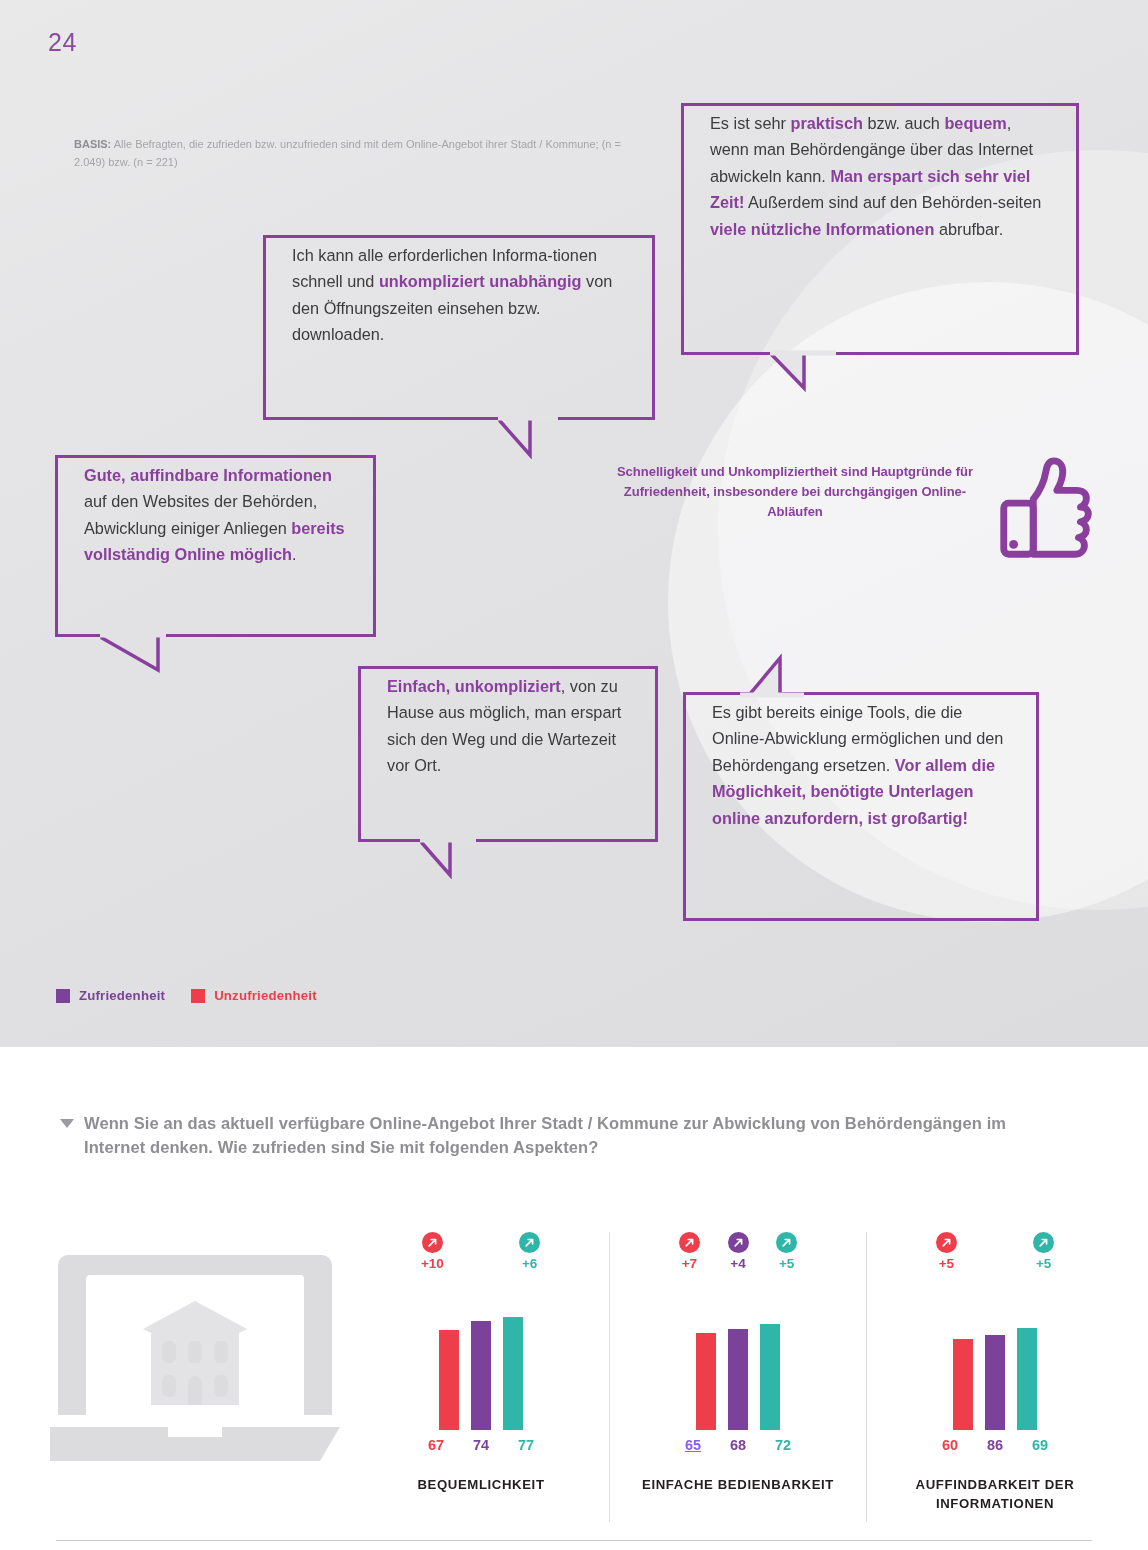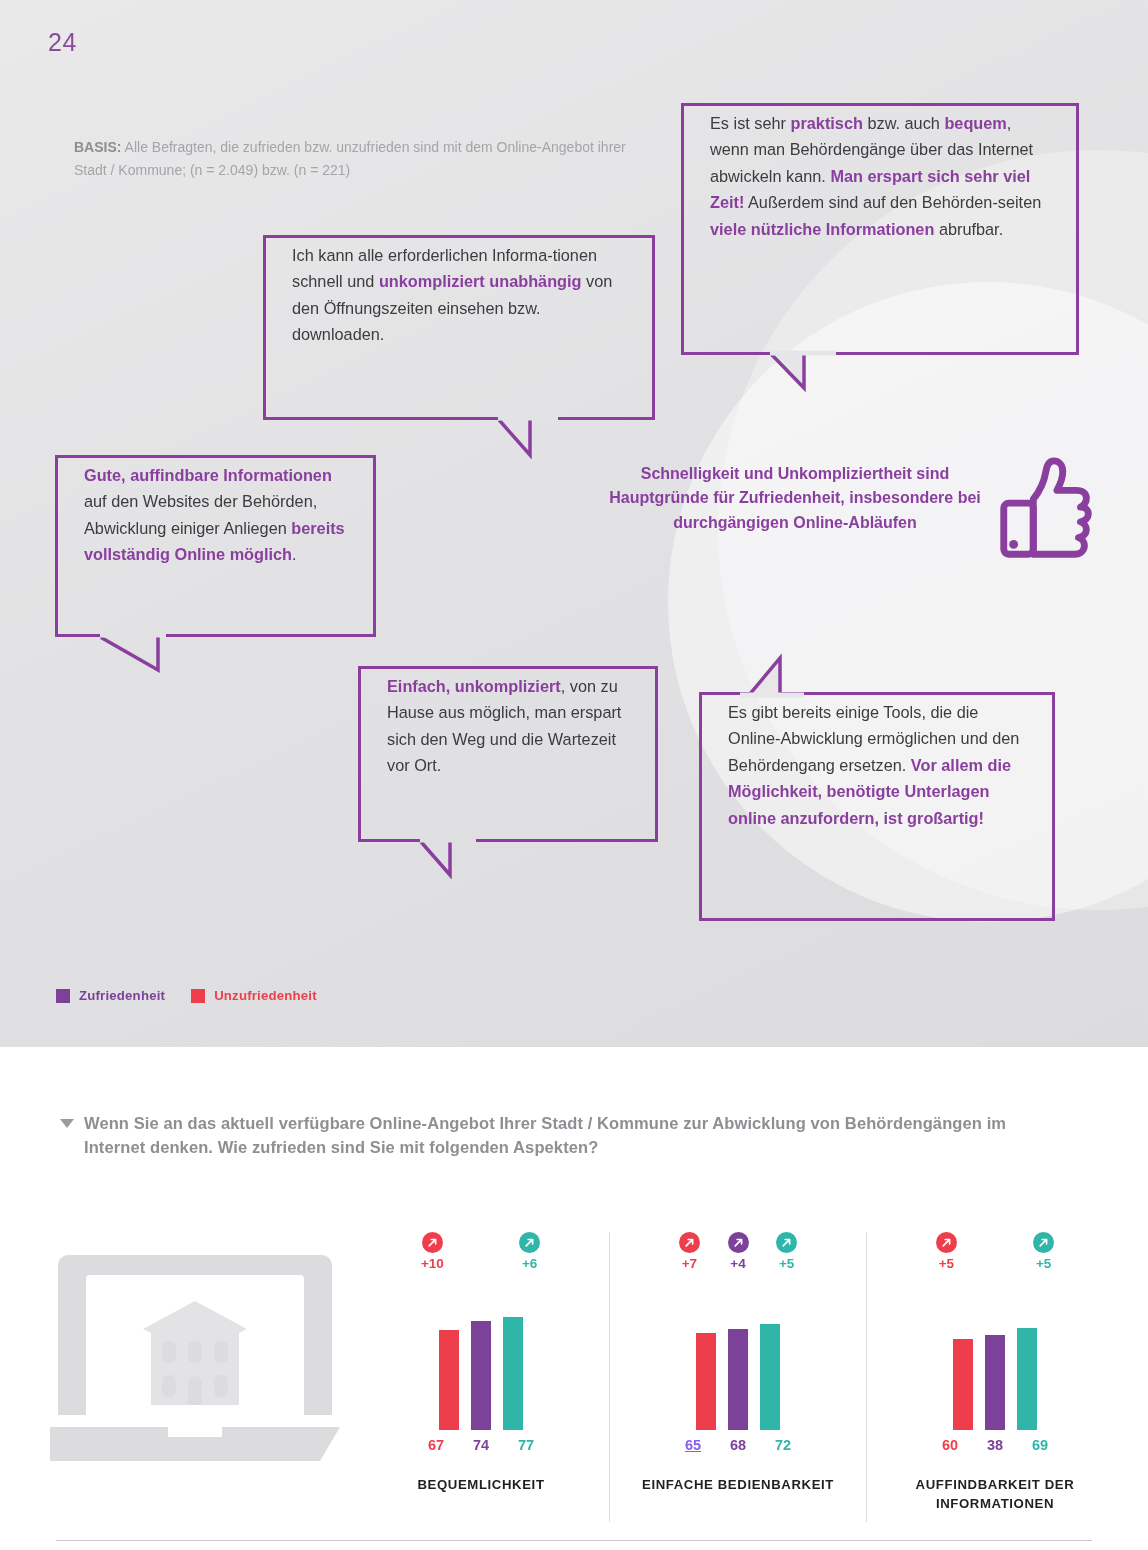--- a/index.html
+++ b/index.html
@@ -38,44 +38,44 @@
     border-left:7px solid transparent;border-right:7px solid transparent;
     border-top:9px solid #9b9b9f;
   }
   .qtitle{
     font-size:16.5px;font-weight:bold;color:#8e8e93;line-height:1.45;
     letter-spacing:.1px;
   }
   #q1{left:52px;top:104px;width:640px;}
   #q1-basis{
     position:absolute;left:74px;top:136px;width:560px;
-    font-size:14px;color:#a5a5a9;line-height:1.62;
+    font-size:11px;color:#a5a5a9;line-height:1.62;
   }
   #q1-basis b{color:#8e8e93;}
   #q2{left:52px;top:1112px;width:1010px;}
 
   
   .bubble{
     position:absolute;box-sizing:border-box;
     border:3.5px solid #8a3f9e;background:transparent;
     font-size:16.3px;line-height:1.62;color:#3c3c3f;
   }
   .bubble .txt{padding:4px 24px 18px 26px;}
   .hl{color:#8a3f9e;font-weight:bold;}
 
   #b1{left:681px;top:103px;width:398px;height:252px;}
   #b2{left:263px;top:235px;width:392px;height:185px;}
   #b3{left:55px;top:455px;width:321px;height:182px;}
   #b4{left:358px;top:666px;width:300px;height:176px;}
-  #b5{left:683px;top:692px;width:356px;height:229px;margin-left:16px;}
+  #b5{left:683px;top:692px;width:356px;height:229px;}
 
   
   #center-claim{
     position:absolute;left:600px;top:462px;width:390px;
-    text-align:center;font-size:16px;font-weight:bold;
+    text-align:center;font-size:13px;font-weight:bold;
     color:#8a3f9e;line-height:1.52;
   }
   #thumb-icon{position:absolute;left:990px;top:452px;width:118px;height:118px;}
 
   
   #legend{position:absolute;left:56px;top:988px;display:flex;align-items:center;gap:26px;}
   .lg-item{display:flex;align-items:center;gap:9px;}
   .lg-sw{width:14px;height:14px;display:inline-block;}
   .lg-tx{font-size:13.2px;font-weight:bold;letter-spacing:.2px;}
 
@@ -298,21 +298,21 @@
             <span class="dv" style="color: rgb(47, 182, 168);">+5</span>
           </div>
         </div>
         <div class="bars">
           <div class="bar" style="background: rgb(238, 62, 76); height: 90.8px;"></div>
           <div class="bar" style="background: rgb(124, 65, 153); height: 94.64px;"></div>
           <div class="bar" style="background: rgb(47, 182, 168); height: 102.32px;"></div>
         </div>
         <div class="vals">
           <div class="val" style="color: rgb(238, 62, 76);">60</div>
-          <div class="val" style="color: rgb(124, 65, 153);">38</div>
+          <div class="val" style="color: rgb(124, 65, 153);">86</div>
           <div class="val" style="color: rgb(47, 182, 168);">69</div>
         </div>
         <div class="glabel">AUFFINDBARKEIT DER INFORMATIONEN</div>
       </div>
     </div>
 </div>
 
 <div id="bottom-rule"></div>
 
 </body></html>

